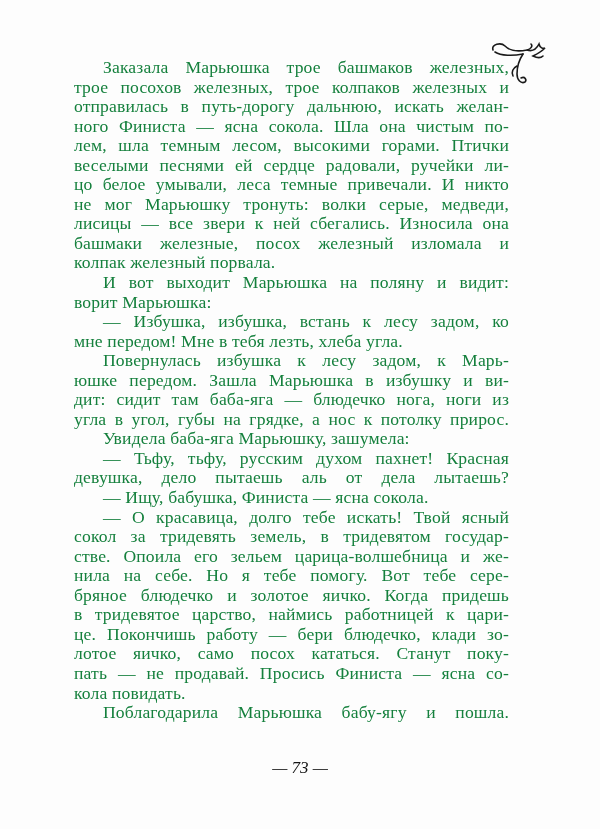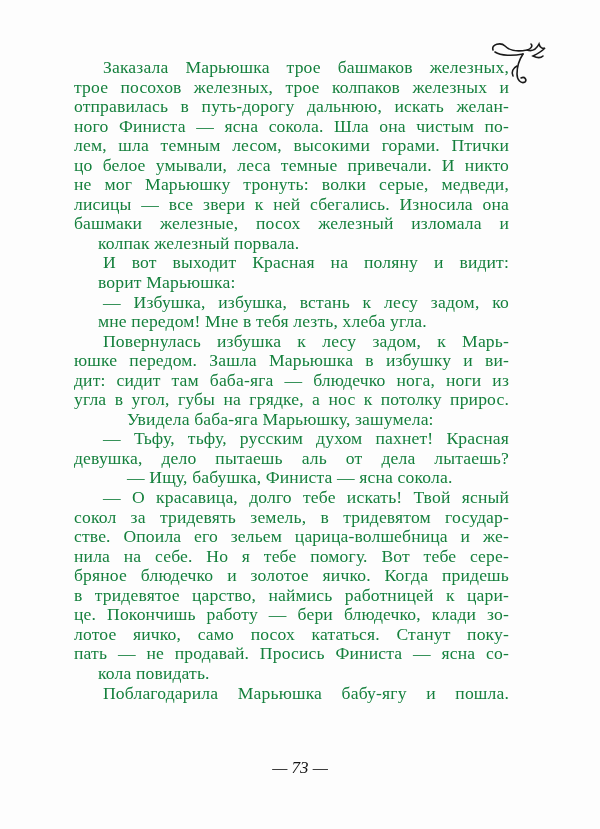--- a/index.html
+++ b/index.html
@@ -17,21 +17,21 @@
     font-size: 17.6px;
     line-height: 19.56px;
     color: #15803d;
     letter-spacing: 0.15px;
   }
   .line {
     display: block; height: 19.56px; white-space: nowrap;
     text-align: justify; text-align-last: justify;
   }
   .line.indent { padding-left: 29px; }
-  .line.last { text-align-last: left; margin-left: 24px; }
+  .line.last { text-align-last: left; }
   .page-number {
     position: absolute; left: 0; width: 600px; top: 758px;
     text-align: center;
     font-family: "Liberation Serif", "DejaVu Serif", serif;
     font-style: italic; font-size: 17px; color: #141414;
   }
 </style>
 </head>
 <body>
 
@@ -44,26 +44,27 @@
     <path d="M36 14 C 32 20, 30 28, 30 34 C 30 40, 34 44, 38 42 C 40 40, 38 36, 34 38"></path>
     <path d="M30 26 C 26 28, 24 32, 26 36"></path>
   </svg>
 
   <div class="text-block" id="text-block">
       <span class="line indent">Заказала Марьюшка трое башмаков железных,</span>
       <span class="line">трое посохов железных, трое колпаков железных и</span>
       <span class="line">отправилась в путь-дорогу дальнюю, искать желан-</span>
       <span class="line">ного Финиста — ясна сокола. Шла она чистым по-</span>
       <span class="line">лем, шла темным лесом, высокими горами. Птички</span>
+      <span class="line">веселыми песнями ей сердце радовали, ручейки ли-</span>
       <span class="line">цо белое умывали, леса темные привечали. И никто</span>
       <span class="line">не мог Марьюшку тронуть: волки серые, медведи,</span>
       <span class="line">лисицы — все звери к ней сбегались. Износила она</span>
       <span class="line">башмаки железные, посох железный изломала и</span>
       <span class="line last">колпак железный порвала.</span>
-      <span class="line indent">И вот выходит Красная на поляну и видит:</span>
+      <span class="line indent">И вот выходит Марьюшка на поляну и видит:</span>
       <span class="line last">ворит Марьюшка:</span>
       <span class="line indent">— Избушка, избушка, встань к лесу задом, ко</span>
       <span class="line last">мне передом! Мне в тебя лезть, хлеба угла.</span>
       <span class="line indent">Повернулась избушка к лесу задом, к Марь-</span>
       <span class="line">юшке передом. Зашла Марьюшка в избушку и ви-</span>
       <span class="line">дит: сидит там баба-яга — блюдечко нога, ноги из</span>
       <span class="line">угла в угол, губы на грядке, а нос к потолку прирос.</span>
       <span class="line indent last">Увидела баба-яга Марьюшку, зашумела:</span>
       <span class="line indent">— Тьфу, тьфу, русским духом пахнет! Красная</span>
       <span class="line">девушка, дело пытаешь аль от дела лытаешь?</span>

